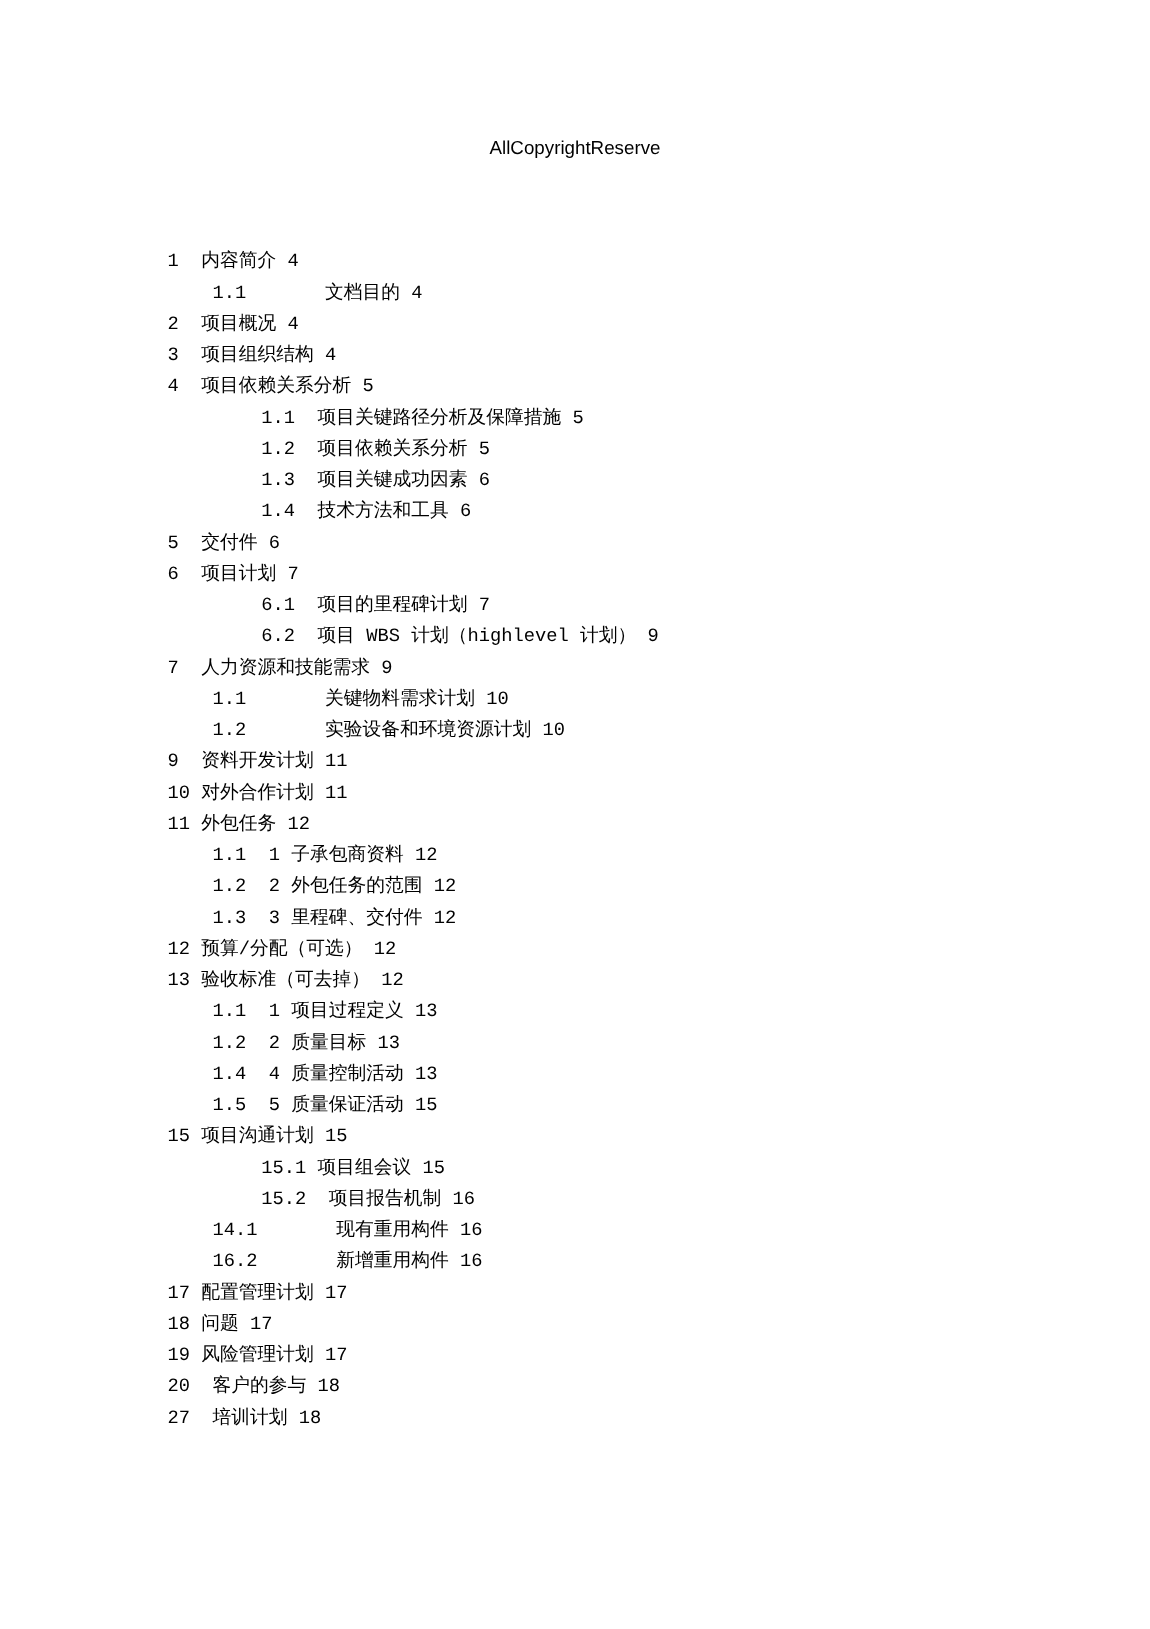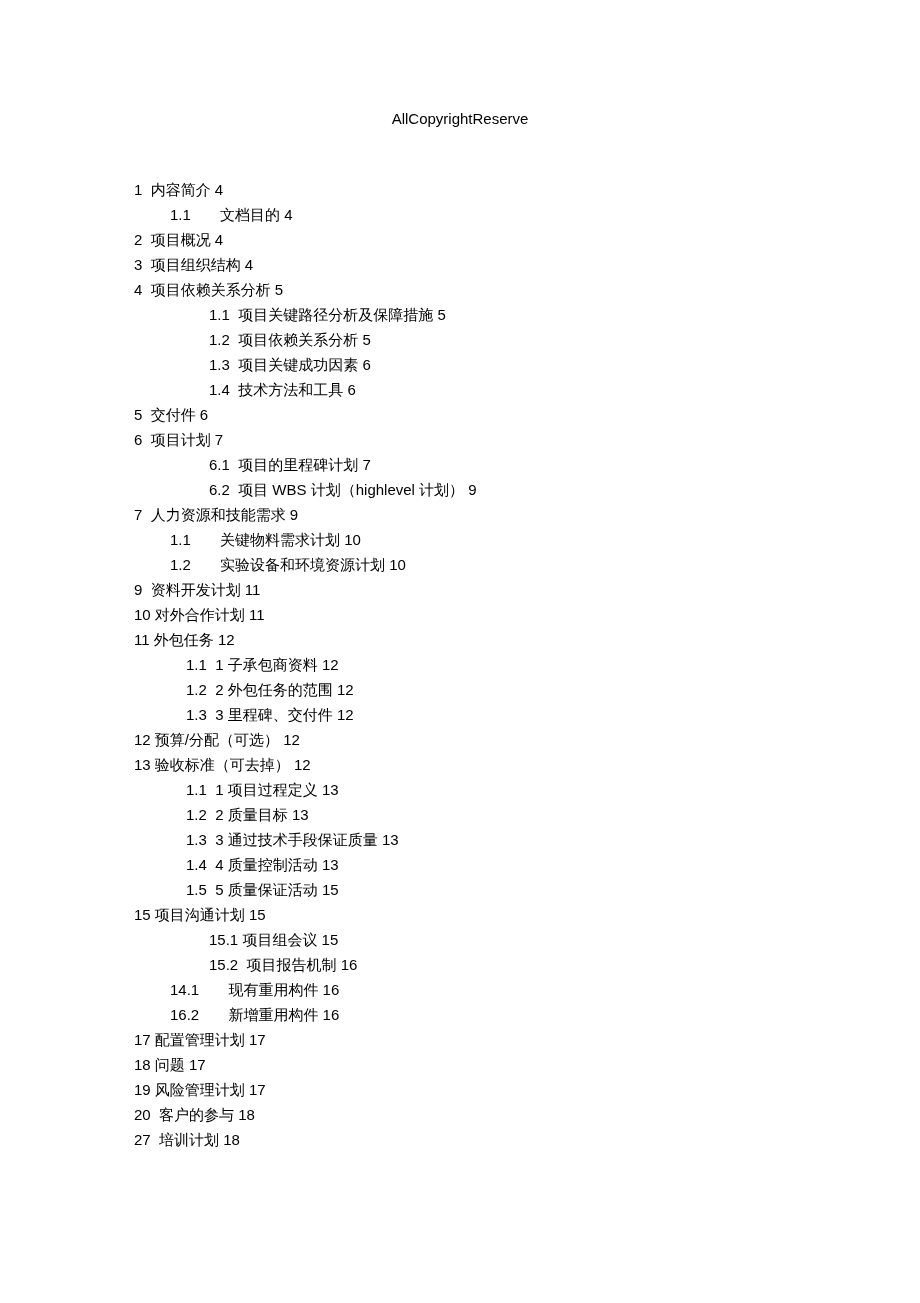--- a/index.html
+++ b/index.html
@@ -11,33 +11,34 @@
       width: 920px;
       height: 1303px;
       position: relative;
     }
     .page {
       padding: 110px 0 0 0;
     }
     .title {
       text-align: center;
       font-size: 15px;
-      margin-bottom: 50px;
+      margin-bottom: 70px;
     }
     .toc {
       margin-left: 134px;
       line-height: 25px;
     }
     .entry {
       white-space: pre;
+      font-family: Liberation Mono, monospace;
     }
     .l1 { margin-left: 0; }
     .l2a { margin-left: 36px; }
     .l2b { margin-left: 75px; }
-    .l2c { margin-left: 52px; }
+    .l2c { margin-left: 36px; }
     .num { display: inline-block; }
     .txt { display: inline; }
     .pg { display: inline; }
   </style>
 </head>
 <body>
 
 <div class="page">
   <div class="title">AllCopyrightReserve</div>
   <div class="toc">
@@ -60,21 +61,20 @@
       <div class="entry l1"><span class="num">9</span>  <span class="txt">资料开发计划</span> <span class="pg">11</span></div>
       <div class="entry l1"><span class="num">10</span> <span class="txt">对外合作计划</span> <span class="pg">11</span></div>
       <div class="entry l1"><span class="num">11</span> <span class="txt">外包任务</span> <span class="pg">12</span></div>
       <div class="entry l2c"><span class="num">1.1</span>  <span class="txt">1 子承包商资料</span> <span class="pg">12</span></div>
       <div class="entry l2c"><span class="num">1.2</span>  <span class="txt">2 外包任务的范围</span> <span class="pg">12</span></div>
       <div class="entry l2c"><span class="num">1.3</span>  <span class="txt">3 里程碑、交付件</span> <span class="pg">12</span></div>
       <div class="entry l1"><span class="num">12</span> <span class="txt">预算/分配（可选）</span> <span class="pg">12</span></div>
       <div class="entry l1"><span class="num">13</span> <span class="txt">验收标准（可去掉）</span> <span class="pg">12</span></div>
       <div class="entry l2c"><span class="num">1.1</span>  <span class="txt">1 项目过程定义</span> <span class="pg">13</span></div>
       <div class="entry l2c"><span class="num">1.2</span>  <span class="txt">2 质量目标</span> <span class="pg">13</span></div>
-      <div class="entry l2c"><span class="num">1.3</span>  <span class="txt">3 通过技术手段保证质量</span> <span class="pg">13</span></div>
       <div class="entry l2c"><span class="num">1.4</span>  <span class="txt">4 质量控制活动</span> <span class="pg">13</span></div>
       <div class="entry l2c"><span class="num">1.5</span>  <span class="txt">5 质量保证活动</span> <span class="pg">15</span></div>
       <div class="entry l1"><span class="num">15</span> <span class="txt">项目沟通计划</span> <span class="pg">15</span></div>
       <div class="entry l2b"><span class="num">15.1</span> <span class="txt">项目组会议</span> <span class="pg">15</span></div>
       <div class="entry l2b"><span class="num">15.2</span>  <span class="txt">项目报告机制</span> <span class="pg">16</span></div>
       <div class="entry l2a"><span class="num">14.1</span>       <span class="txt">现有重用构件</span> <span class="pg">16</span></div>
       <div class="entry l2a"><span class="num">16.2</span>       <span class="txt">新增重用构件</span> <span class="pg">16</span></div>
       <div class="entry l1"><span class="num">17</span> <span class="txt">配置管理计划</span> <span class="pg">17</span></div>
       <div class="entry l1"><span class="num">18</span> <span class="txt">问题</span> <span class="pg">17</span></div>
       <div class="entry l1"><span class="num">19</span> <span class="txt">风险管理计划</span> <span class="pg">17</span></div>

